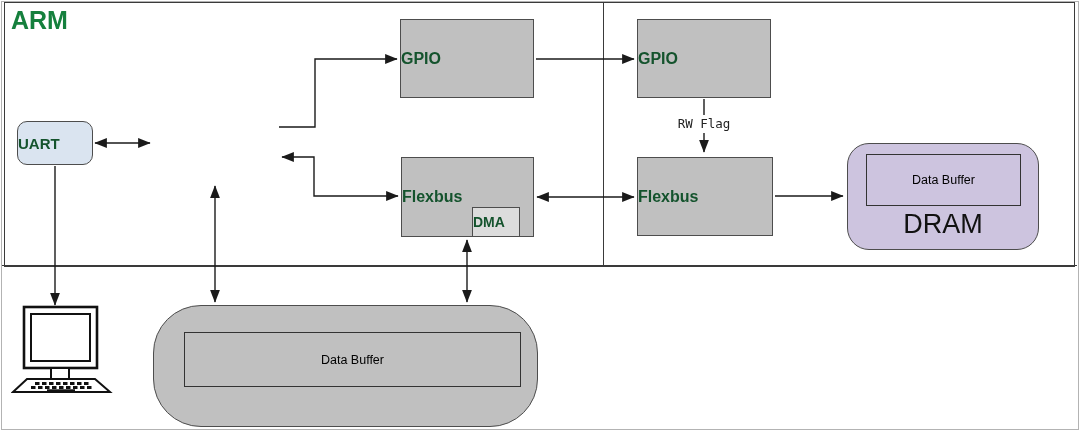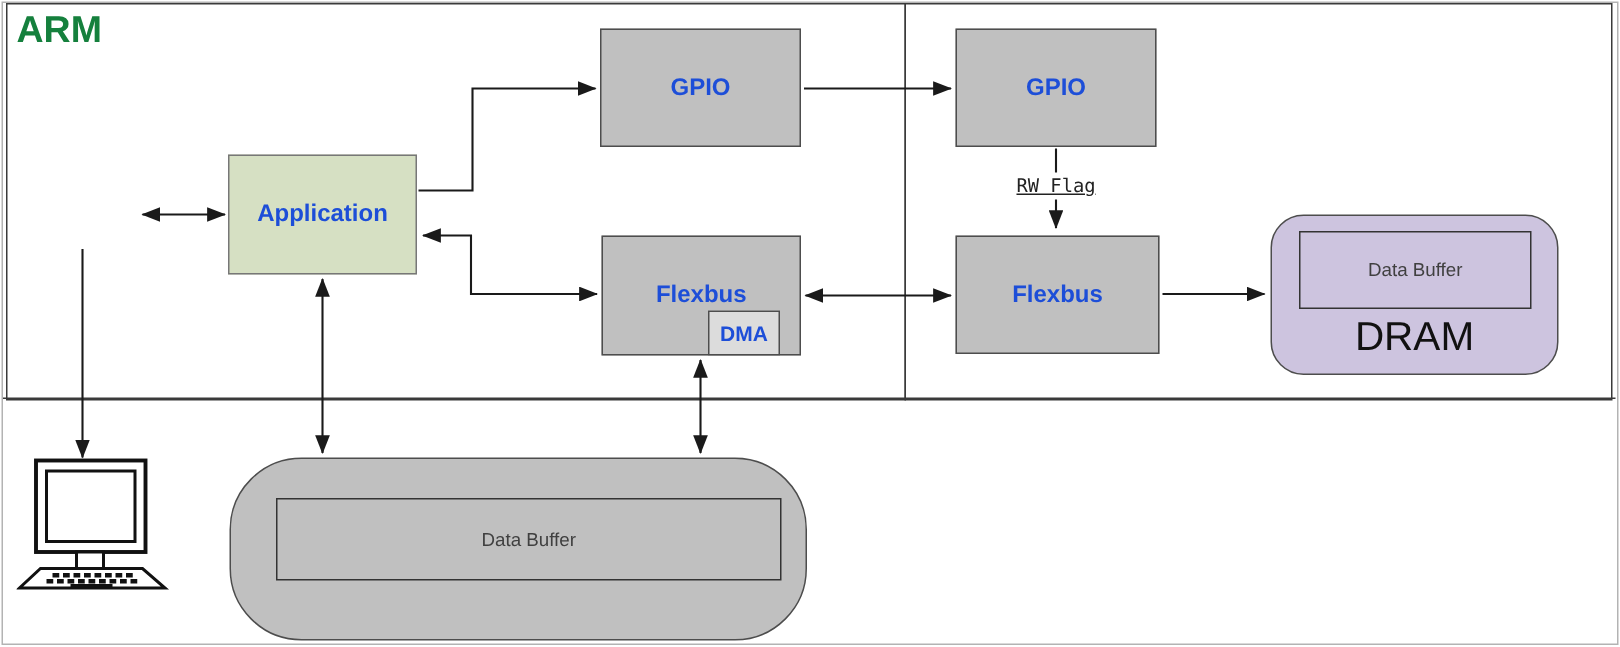--- a/index.html
+++ b/index.html
@@ -16,22 +16,22 @@
   .region-fpga{left:603px;top:2px;width:470px;height:263px;}
   .region-title{
     position:absolute;top:6px;font-size:25px;font-weight:bold;color:#15803d;
     letter-spacing:0px;
   }
   .region-title.left{left:11px;}
   .region-title.right{right:26px;}
   .bottom-divider{position:absolute;left:2px;top:265px;width:1075px;height:1.2px;background:var(--region-border);}
 
   .node{
-    position:absolute;display:flex;align-items:center;justify-content:center;
-    box-sizing:border-box;color:#1d4ed8;
+    position:absolute;display:flex;align-items:center;
+    box-sizing:border-box;color:#14532d;
   }
   .node .lbl{font-weight:bold;font-size:16px;}
   .gray{background:var(--module-gray);border:1.5px solid var(--box-border);}
   .node-uart{left:17px;top:121px;width:76px;height:44px;border-radius:10px;
     background:var(--uart-blue);border:1.5px solid var(--box-border);}
   .node-uart .lbl{font-size:15px;}
   .node-application{left:152px;top:103px;width:126px;height:80px;
     background:var(--application-green);border:1.5px solid #777;}
   .node-arm-gpio{left:400px;top:19px;width:134px;height:79px;}
   .node-fpga-gpio{left:637px;top:19px;width:134px;height:79px;}
@@ -41,34 +41,34 @@
     background:var(--dma-gray);border:1.5px solid var(--box-border);}
   .node-dma .lbl{font-size:14px;}
 
   .memory{position:absolute;box-sizing:border-box;}
   .memory-dram{left:847px;top:143px;width:192px;height:107px;border-radius:22px;
     background:var(--dram-purple);border:1.6px solid var(--box-border);}
   .memory-ddr{left:153px;top:305px;width:385px;height:122px;border-radius:48px;
     background:var(--module-gray);border:1.6px solid var(--box-border);}
   .buffer{
     position:absolute;display:flex;align-items:center;justify-content:center;
-    font-size:12.5px;color:#404040;box-sizing:border-box;border:1.1px solid #333;
+    font-size:12.5px;color:#000000;box-sizing:border-box;border:1.1px solid #333;
   }
   .memory-dram .buffer{left:18px;top:10px;width:155px;height:52px;background:var(--dram-purple);}
   .memory-ddr .buffer{left:30px;top:26px;width:337px;height:55px;background:var(--module-gray);}
   .mem-label{
     position:absolute;left:0;width:100%;text-align:center;color:#111;font-size:27px;
   }
   .memory-dram .mem-label{bottom:9px;}
   .memory-ddr .mem-label{bottom:7px;}
 
   .rw-flag{
     position:absolute;left:672px;top:115px;width:64px;height:18px;
     background:#ffffff;text-align:center;font-family:"DejaVu Sans Mono","Liberation Mono",monospace;
-    font-size:12.5px;color:#222;line-height:18px;text-decoration:underline;
+    font-size:12.5px;color:#222;line-height:18px;
   }
 
   svg.connectors{position:absolute;left:0;top:0;width:1080px;height:431px;}
   svg.connectors path.line{stroke:var(--connector);stroke-width:1.4;fill:none;}
   svg .arrowhead{fill:var(--connector);}
 
   .pc-icon{position:absolute;left:11px;top:302px;width:102px;height:92px;}
   .pc-icon *{stroke:#111;fill:#fff;}
 </style>
 </head>
@@ -94,22 +94,22 @@
     <path class="line" d="M 282,157 L 314,157 L 314,196 L 398,196" marker-start="url(#ah)" marker-end="url(#ah)"></path>
     <path class="line" d="M 536,59 L 634,59" marker-end="url(#ah)"></path>
     <path class="line" d="M 704,99 L 704,152" marker-end="url(#ah)"></path>
     <path class="line" d="M 537,197 L 634,197" marker-start="url(#ah)" marker-end="url(#ah)"></path>
     <path class="line" d="M 775,196 L 843,196" marker-end="url(#ah)"></path>
     <path class="line" d="M 215,186 L 215,302" marker-start="url(#ah)" marker-end="url(#ah)"></path>
     <path class="line" d="M 467,240 L 467,302" marker-start="url(#ah)" marker-end="url(#ah)"></path>
     <path class="line" d="M 55,166 L 55,305" marker-end="url(#ah)"></path>
   </svg>
 
-  <div class="node node-application">
-    <span class="lbl">Application</span>
+  <div class="node node-uart">
+    <span class="lbl">UART</span>
   </div>
   <div class="node gray node-arm-gpio">
     <span class="lbl">GPIO</span>
   </div>
   <div class="node gray node-arm-flexbus">
     <span class="lbl">Flexbus</span>
   </div>
   <div class="node node-dma">
     <span class="lbl">DMA</span>
   </div>

